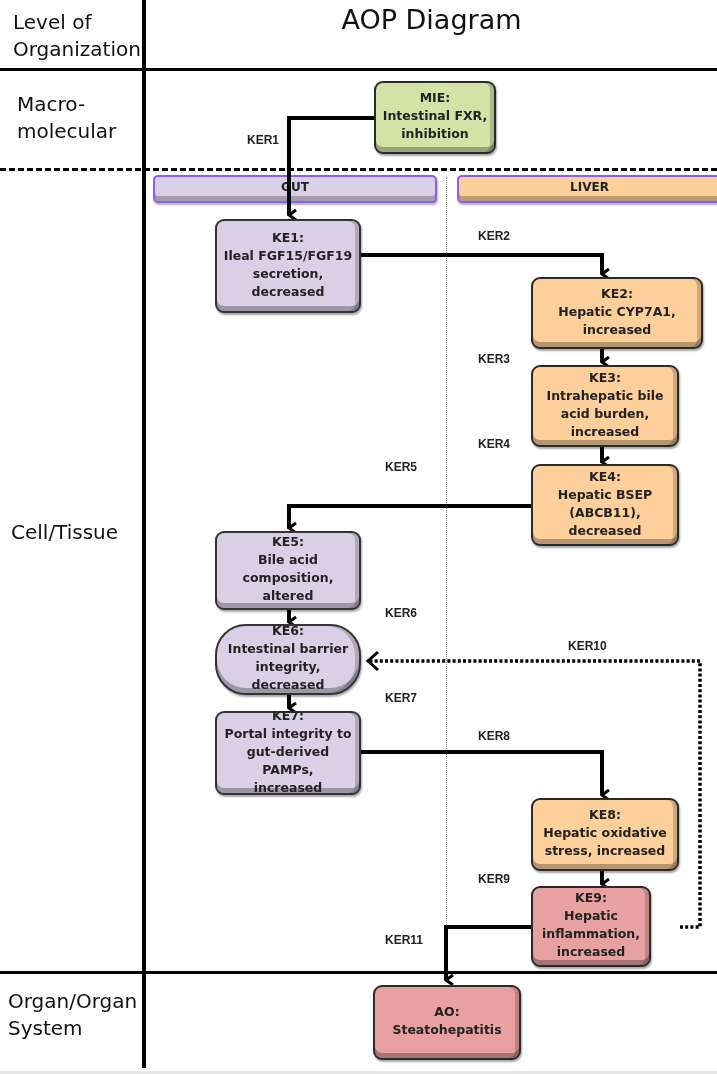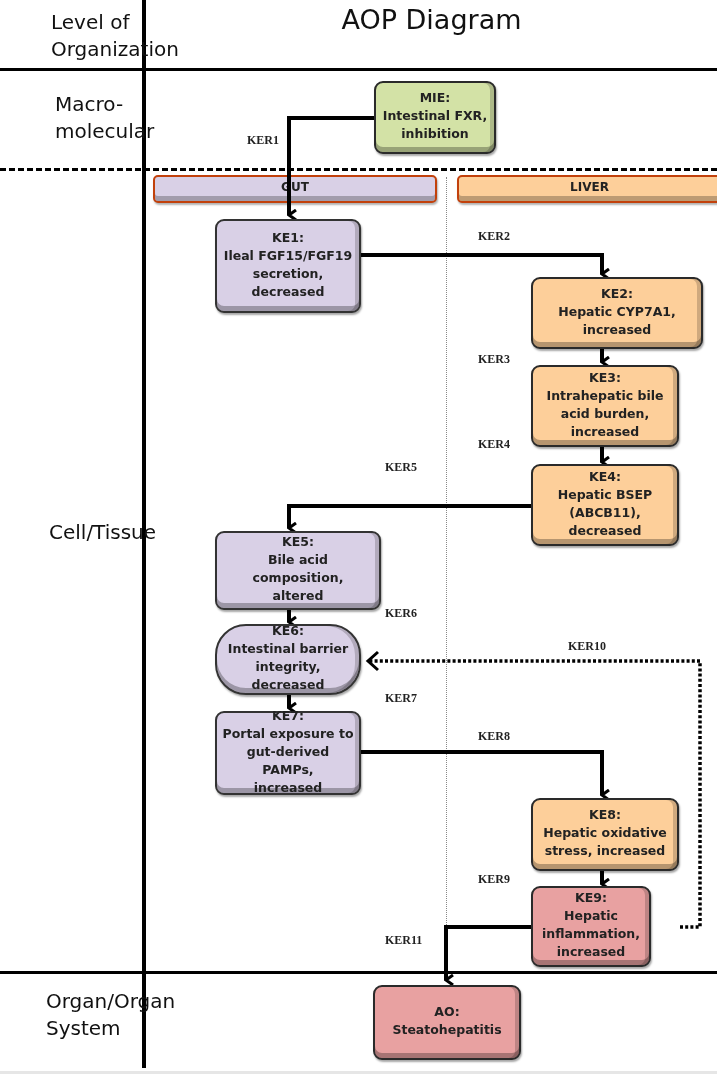--- a/index.html
+++ b/index.html
@@ -1,28 +1,28 @@
 <!DOCTYPE html>
 <html><head>
 <meta charset="utf-8">
 <style>
   html, body { margin:0; padding:0; background:#fff; }
   body { width:717px; height:1074px; position:relative; overflow:hidden; font-family:"Liberation Sans", sans-serif; }
   .abs { position:absolute; }
-  .level-label { font-family:"DejaVu Sans", sans-serif; font-size:20px; color:#111; line-height:27px;margin-left:38px; }
+  .level-label { font-family:"DejaVu Sans", sans-serif; font-size:20px; color:#111; line-height:27px; }
   .title { font-family:"DejaVu Sans", sans-serif; font-size:27px; color:#111; text-align:center; }
   .hline { background:#000; height:3px; }
   .vline { background:#000; width:4px; }
   .box { border:2px solid #2a2a2a; border-radius:9px; box-sizing:border-box; display:flex; align-items:center; justify-content:center; text-align:center; font-family:"DejaVu Sans", sans-serif; font-weight:bold; font-size:12.5px; line-height:18px; color:#222; box-shadow: inset 0 -5px 0 rgba(0,0,0,0.28), inset -4px 0 0 rgba(0,0,0,0.18), 1px 2px 2px rgba(0,0,0,0.35); padding:0 3px 3px; white-space:pre-line; }
   .gut { background:#d9d0e6; border-color:#333; }
   .liver { background:#fdcf9a; }
   .mie { background:#d3e2a6; }
   .red { background:#e8a1a1; }
-  .tissue-bar { border:2px solid #c2410c; border-radius:5px; box-sizing:border-box; font-family:"DejaVu Sans", sans-serif; font-weight:bold; font-size:12px; text-align:center; line-height:20px; color:#222; box-shadow: inset 0 -5px 0 rgba(0,0,0,0.25), 1px 2px 2px rgba(0,0,0,0.3); }
-  .ker { font-family:Liberation Serif, serif; font-weight:bold; font-size:12px; color:#222; }
+  .tissue-bar { border:2px solid #8b5cf6; border-radius:5px; box-sizing:border-box; font-family:"DejaVu Sans", sans-serif; font-weight:bold; font-size:12px; text-align:center; line-height:20px; color:#222; box-shadow: inset 0 -5px 0 rgba(0,0,0,0.25), 1px 2px 2px rgba(0,0,0,0.3); }
+  .ker { font-family:Liberation Sans, sans-serif; font-weight:bold; font-size:12px; color:#222; }
   svg { position:absolute; left:0; top:0; }
 </style>
 </head>
 <body>
 
 <div class="abs vline" style="left:142px; top:0; height:1068px;"></div>
 <div class="abs hline" style="left:0; top:68px; width:717px;"></div>
 <div class="abs" style="left:0; top:168px; width:717px; border-top:3px dashed #000;"></div>
 <div class="abs hline" style="left:0; top:971px; width:717px;"></div>
 <div class="abs" style="left:446px; top:177px; height:794px; border-left:1px dotted #888;"></div>
@@ -73,29 +73,29 @@
 Hepatic CYP7A1,
 increased</div>
 <div class="abs box liver" style="left:531px; top:365px; width:148px; height:82px;">KE3:
 Intrahepatic bile
 acid burden,
 increased</div>
 <div class="abs box liver" style="left:531px; top:464px; width:148px; height:82px;">KE4:
 Hepatic BSEP
 (ABCB11),
 decreased</div>
-<div class="abs box gut" style="left:215px; top:531px; width:166px; height:79px;">KE5:
+<div class="abs box gut" style="left:215px; top:531px; width:146px; height:79px;">KE5:
 Bile acid
 composition,
 altered</div>
 <div class="abs box gut" style="left:215px; top:624px; width:146px; height:71px;border-radius:31px;">KE6:
 Intestinal barrier
 integrity, decreased</div>
 <div class="abs box gut" style="left:215px; top:711px; width:146px; height:84px;">KE7:
-Portal exposure to
+Portal integrity to
 gut-derived PAMPs,
 increased</div>
 <div class="abs box liver" style="left:531px; top:798px; width:148px; height:73px;">KE8:
 Hepatic oxidative
 stress, increased</div>
 <div class="abs box red" style="left:531px; top:886px; width:120px; height:81px;">KE9:
 Hepatic
 inflammation,
 increased</div>
 <div class="abs box red" style="left:373px; top:985px; width:148px; height:75px;">AO:

